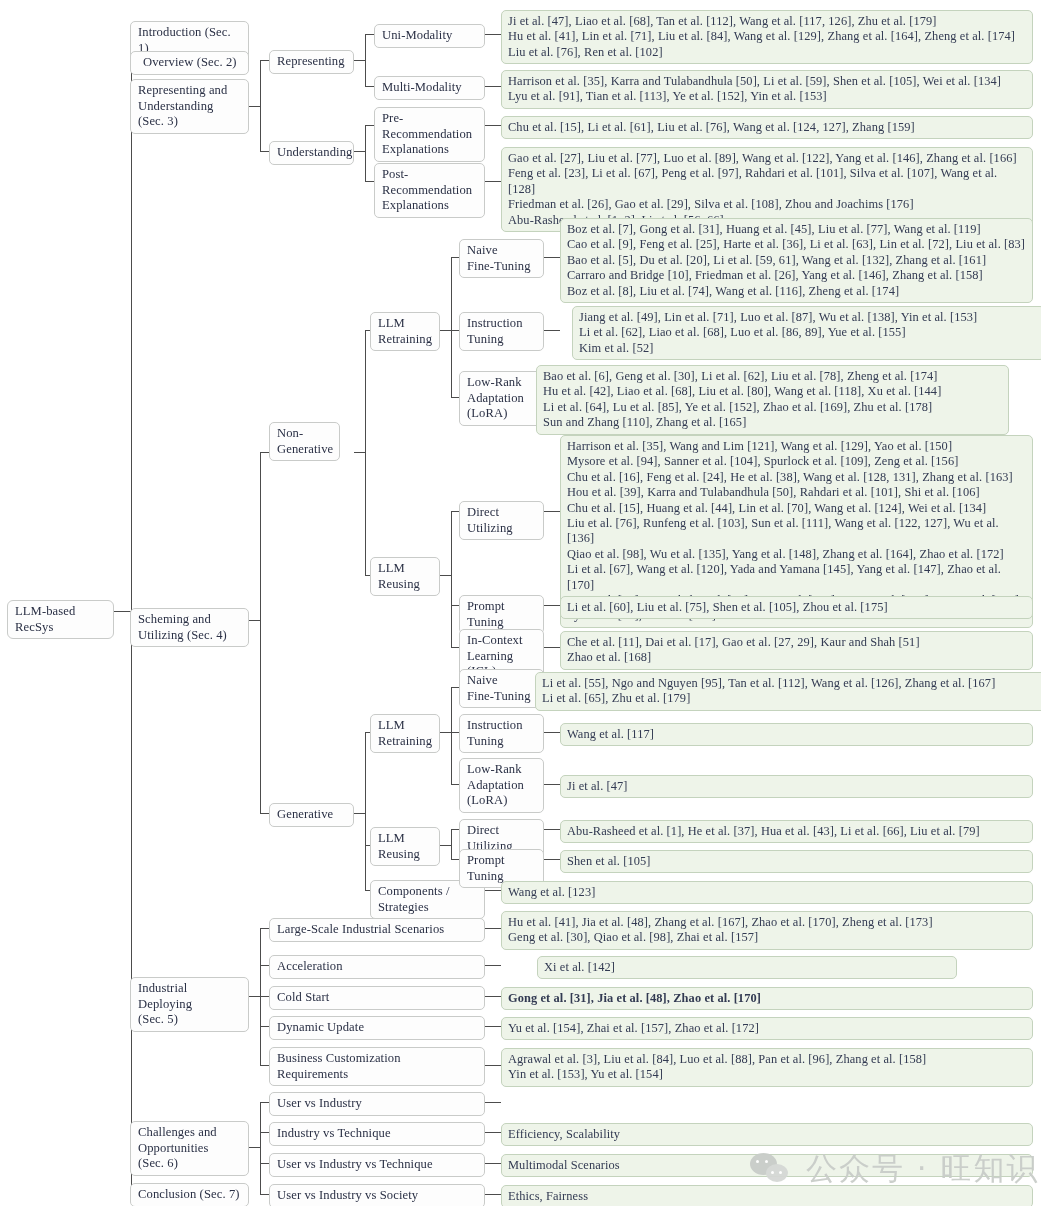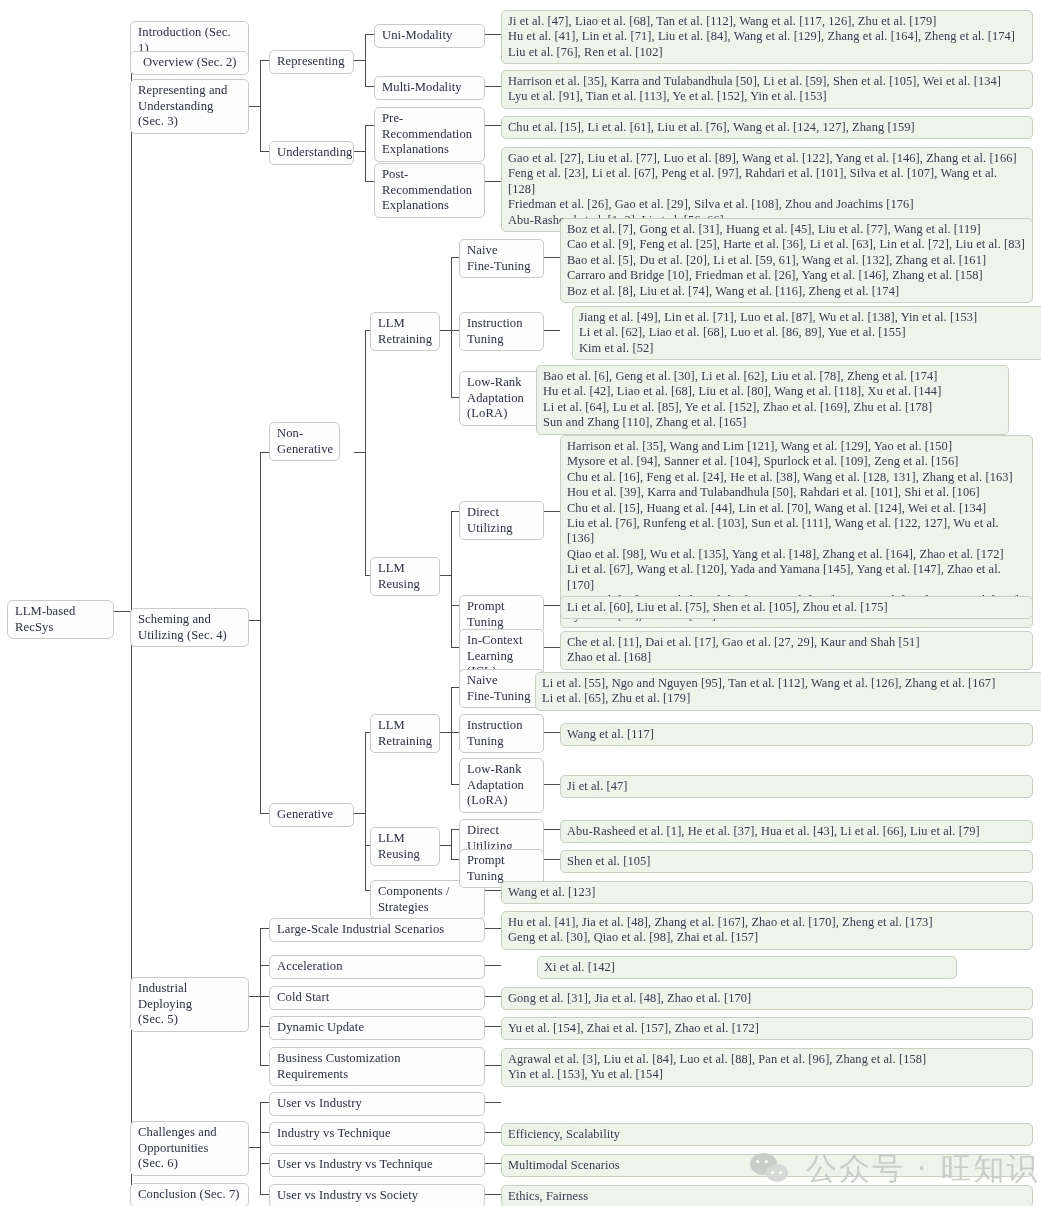--- a/index.html
+++ b/index.html
@@ -293,21 +293,21 @@
 Li et al. [65], Zhu et al. [179]</div>
   <div class="node leaf" style="left:560px;top:723px;width:473px;">Wang et al. [117]</div>
   <div class="node leaf" style="left:560px;top:775px;width:473px;">Ji et al. [47]</div>
   <div class="node leaf" style="left:560px;top:820px;width:473px;">Abu-Rasheed et al. [1], He et al. [37], Hua et al. [43], Li et al. [66], Liu et al. [79]</div>
   <div class="node leaf" style="left:560px;top:850px;width:473px;">Shen et al. [105]</div>
   <div class="node leaf" style="left:501px;top:881px;width:532px;">Wang et al. [123]</div>
 
   <div class="node leaf" style="left:501px;top:911px;width:532px;">Hu et al. [41], Jia et al. [48], Zhang et al. [167], Zhao et al. [170], Zheng et al. [173]
 Geng et al. [30], Qiao et al. [98], Zhai et al. [157]</div>
   <div class="node leaf" style="left:501px;top:956px;width:420px;margin-left:36px;">Xi et al. [142]</div>
-  <div class="node leaf" style="left:501px;top:987px;width:532px;">Gong et al. [31], Jia et al. [48], Zhao et al. [170]</div>
+  <div class="node leaf" style="left:501px;top:987px;width:532px;font-weight:bold;">Gong et al. [31], Jia et al. [48], Zhao et al. [170]</div>
   <div class="node leaf" style="left:501px;top:1017px;width:532px;">Yu et al. [154], Zhai et al. [157], Zhao et al. [172]</div>
   <div class="node leaf" style="left:501px;top:1048px;width:532px;">Agrawal et al. [3], Liu et al. [84], Luo et al. [88], Pan et al. [96], Zhang et al. [158]
 Yin et al. [153], Yu et al. [154]</div>
 
   <div class="node leaf" style="left:501px;top:1123px;width:532px;">Efficiency, Scalability</div>
   <div class="node leaf" style="left:501px;top:1154px;width:532px;">Multimodal Scenarios</div>
   <div class="node leaf" style="left:501px;top:1185px;width:532px;">Ethics, Fairness</div>
 
   <div id="wm" style="left:750px;top:1148px;">
     <span class="wm-logo">

